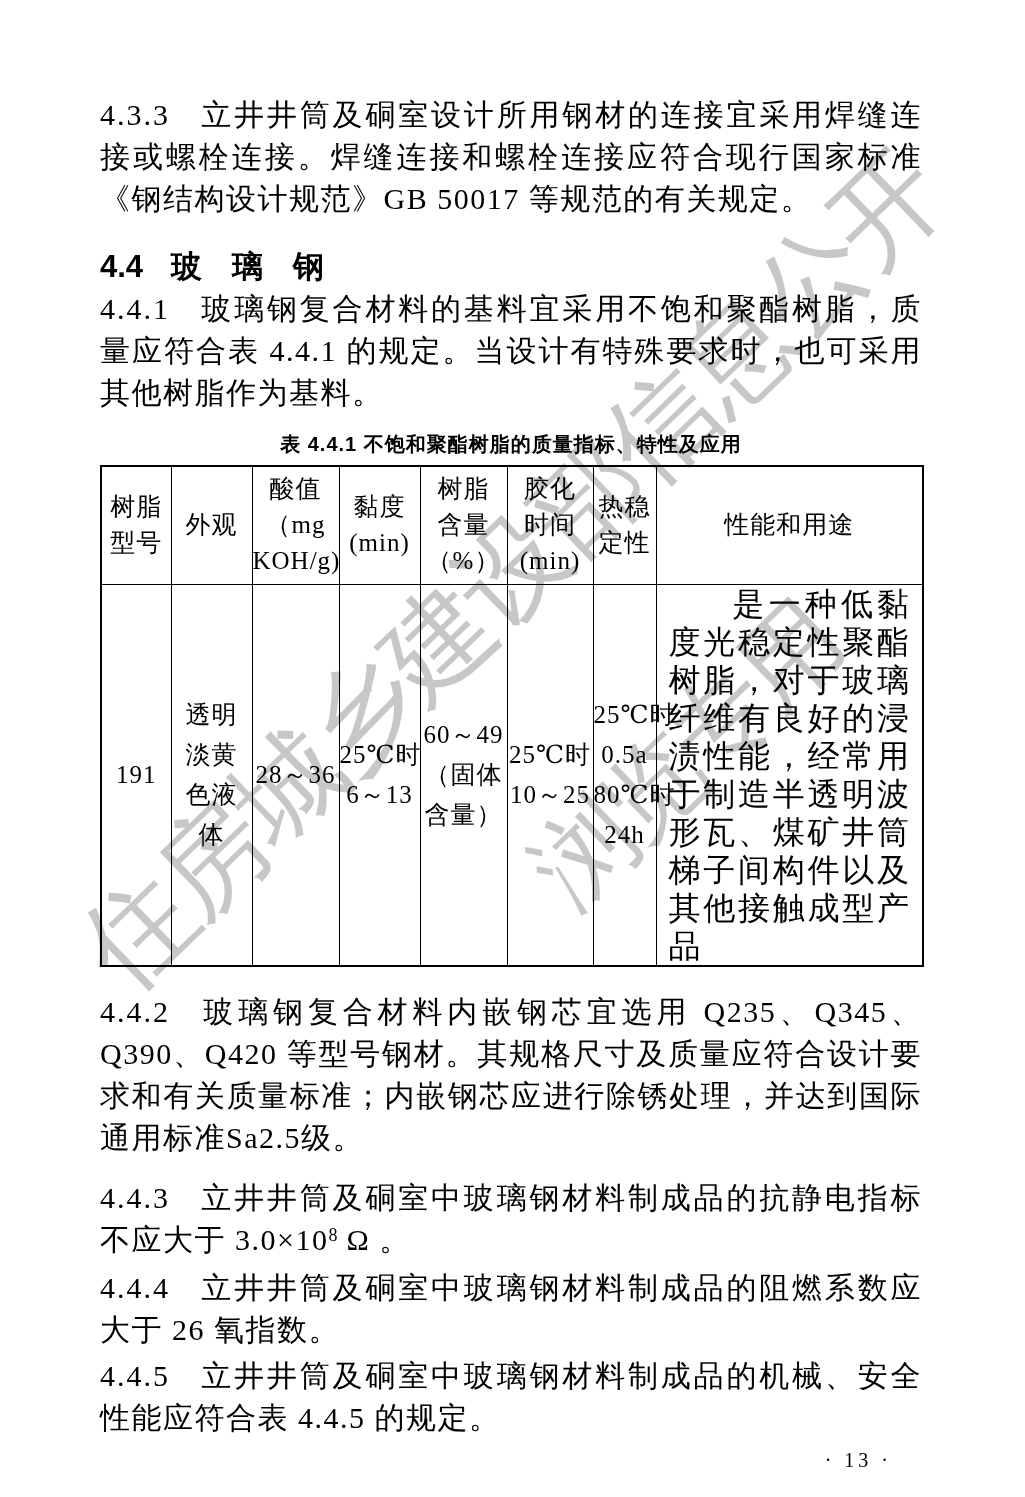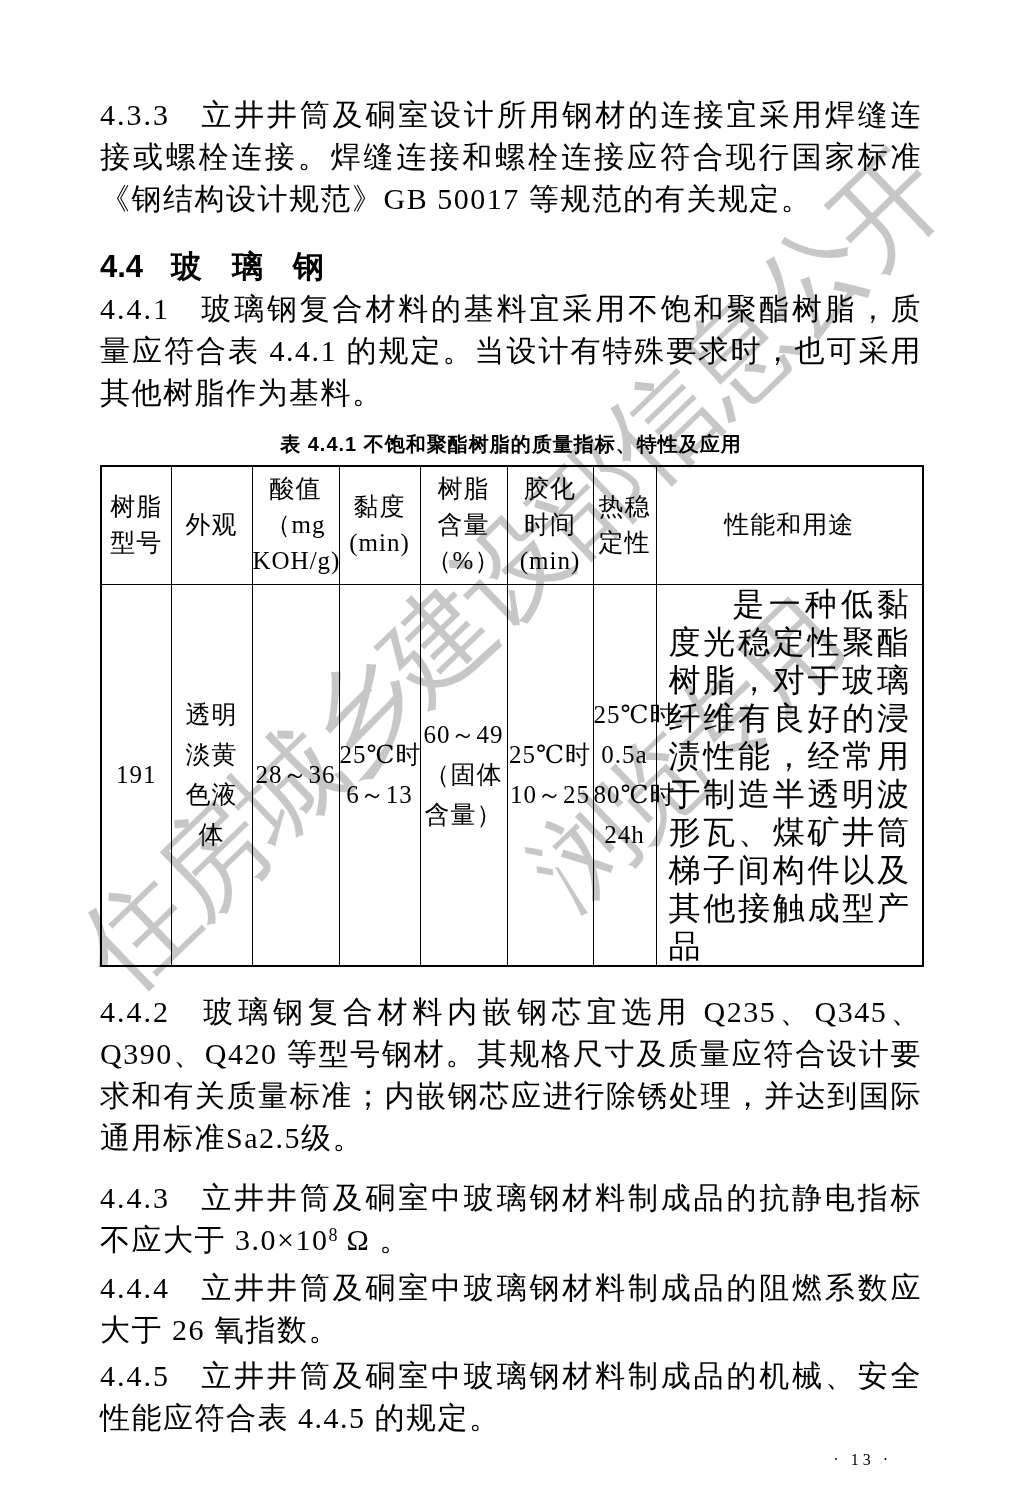--- a/index.html
+++ b/index.html
@@ -79,21 +79,21 @@
     text-justify:inter-ideograph;
     font-size:32px;
     line-height:38px;
     padding:0 12px;
     text-indent:2em;
     letter-spacing:1px;
   }
   
   .page-number{
     margin-top:6px;
-    font-size:16px;
+    font-size:20px;
     line-height:30px;
     text-align:right;
     padding-right:30px;
     letter-spacing:4px;
   }
   
   .watermark{
     position:absolute;
     z-index:5;
     pointer-events:none;

